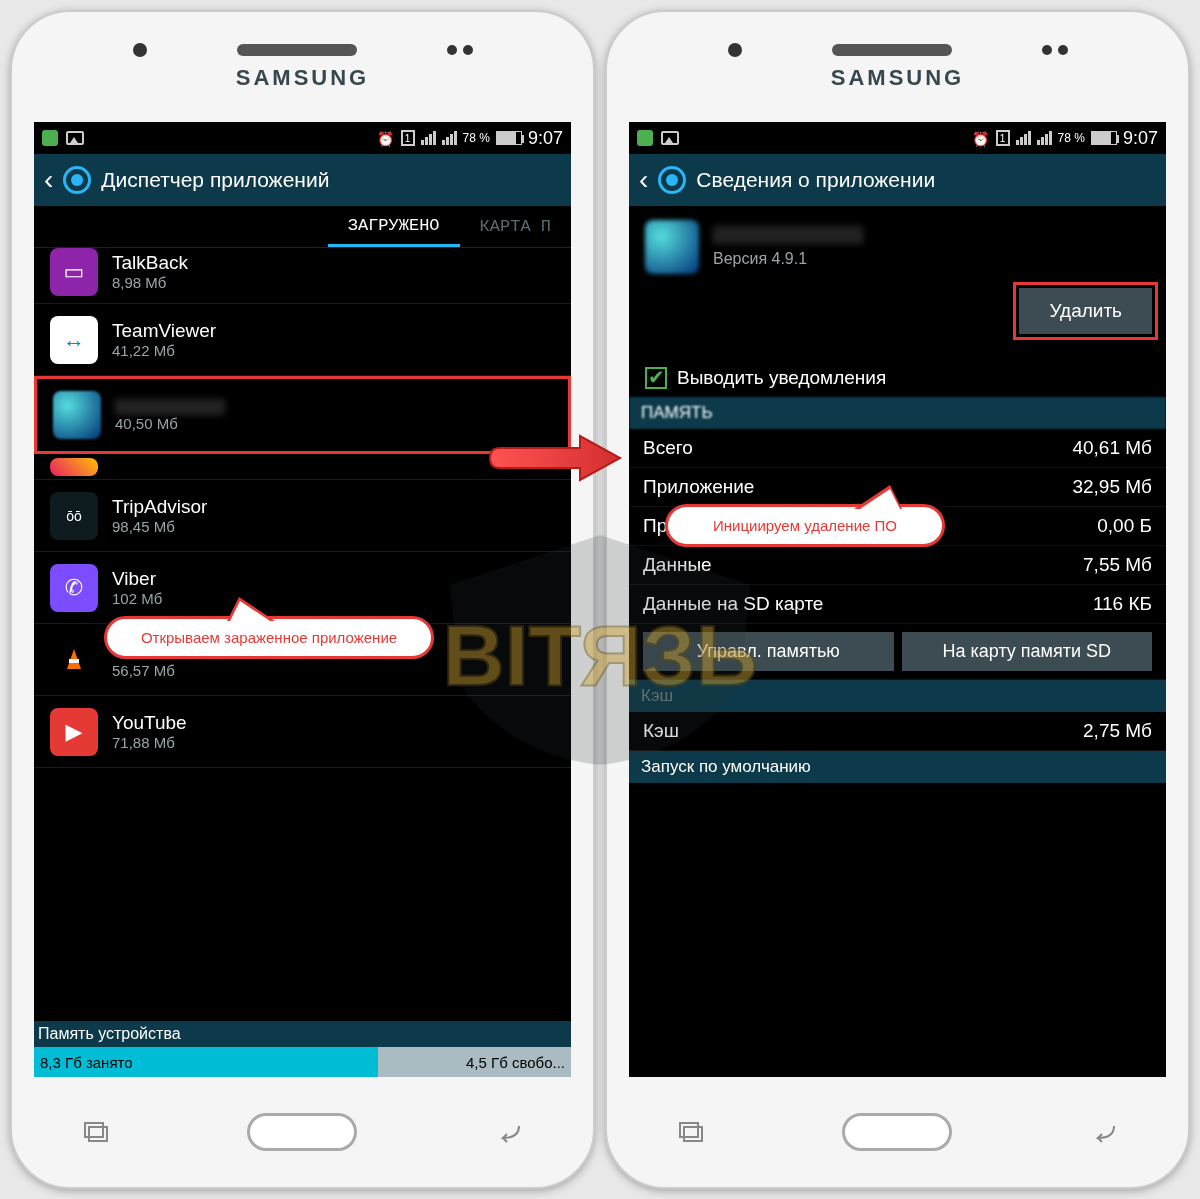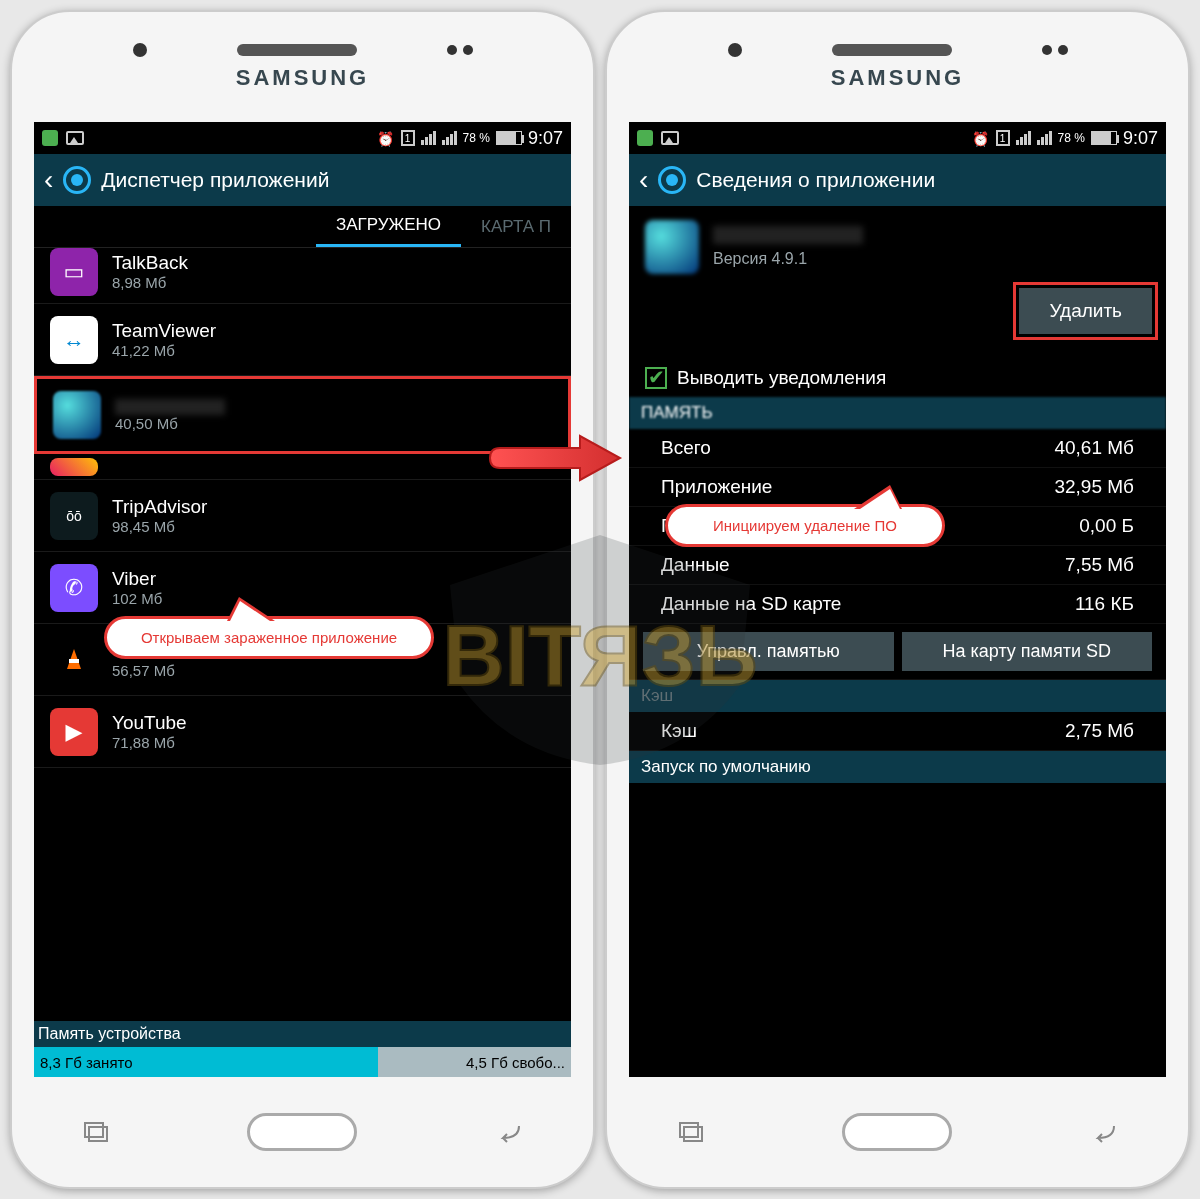--- a/index.html
+++ b/index.html
@@ -31,21 +31,21 @@
   .batt{width:26px;height:14px;border:1px solid #ccc;position:relative;}
   .batt::before{content:"";position:absolute;right:-3px;top:3px;width:2px;height:8px;background:#ccc;}
   .batt::after{content:"";position:absolute;left:0;top:0;bottom:0;width:78%;background:#ccc;}
   
   .header{height:52px;background:#0c3a4a;display:flex;align-items:center;gap:10px;padding:0 10px;font-size:21px;}
   .back-chev{font-size:28px;line-height:1;}
   .gear{width:28px;height:28px;border-radius:50%;border:3px solid #29b6f6;display:flex;align-items:center;justify-content:center;}
   .gear::after{content:"";width:12px;height:12px;border-radius:50%;background:#29b6f6;}
   
   .tabs{height:42px;display:flex;border-bottom:1px solid #222;}
-  .tab{flex:0 0 auto;padding:0 20px;display:flex;align-items:center;font-size:17px;color:#5a6a70;}
+  .tab{flex:0 0 auto;padding:0 20px;display:flex;align-items:center;font-size:17px;color:#5a6a70;font-family:Liberation Mono, monospace;}
   .tab.spacer{flex:1;}
   .tab.active{color:#fff;border-bottom:3px solid #29b6f6;}
   
   .list{flex:1;overflow:hidden;}
   .row{display:flex;align-items:center;gap:14px;padding:8px 16px;border-bottom:1px solid #1a1a1a;height:72px;}
   .row.highlight{border:3px solid #e53935;height:78px;}
   .app-ic{width:48px;height:48px;border-radius:8px;flex-shrink:0;display:flex;align-items:center;justify-content:center;font-size:22px;}
   .app-name{font-size:19px;}
   .app-size{font-size:15px;color:#9aa5aa;}
   
@@ -67,21 +67,21 @@
   .bigic{width:54px;height:54px;border-radius:8px;background:radial-gradient(circle at 30% 30%,#5dd,#037);filter:blur(2px);}
   .ver{font-size:16px;color:#9aa5aa;margin-top:6px;}
   .app-title-blur{width:150px;height:18px;background:#222;filter:blur(3px);}
   .btn-row{display:flex;justify-content:flex-end;padding:0 14px 6px;}
   .btn{background:#3c4c52;padding:12px 30px;font-size:19px;color:#fff;}
   .btn.framed{outline:3px solid #e53935;outline-offset:3px;}
   .chk-row{display:flex;align-items:center;gap:10px;padding:8px 16px;font-size:19px;margin-top:19px;}
   .chk{width:22px;height:22px;border:2px solid #4caf50;position:relative;}
   .chk::after{content:"✔";color:#4caf50;position:absolute;top:-4px;left:1px;font-size:20px;}
   .sec-head{background:#0c3a4a;padding:6px 12px;font-size:17px;}
-  .kv{display:flex;justify-content:space-between;padding:8px 32px;font-size:19px;border-bottom:1px solid #111;}
+  .kv{display:flex;justify-content:space-between;padding:8px 14px;font-size:19px;border-bottom:1px solid #111;}
   .twobtn{display:flex;gap:8px;padding:8px 14px;border-bottom:1px solid #111;}
   .twobtn .btn{flex:1;text-align:center;padding:8px 6px;font-size:18px;line-height:1.25;}
   .right-btn{display:flex;justify-content:flex-end;padding:8px 14px;}
   
   .big-arrow{position:absolute;left:475px;top:418px;z-index:40;}
   
   .wm{position:absolute;left:50%;top:54%;transform:translate(-50%,-50%);z-index:5;opacity:.55;pointer-events:none;}
   .wm svg{width:420px;height:260px;}
   
   .ic-talkback{background:#8e24aa;}

